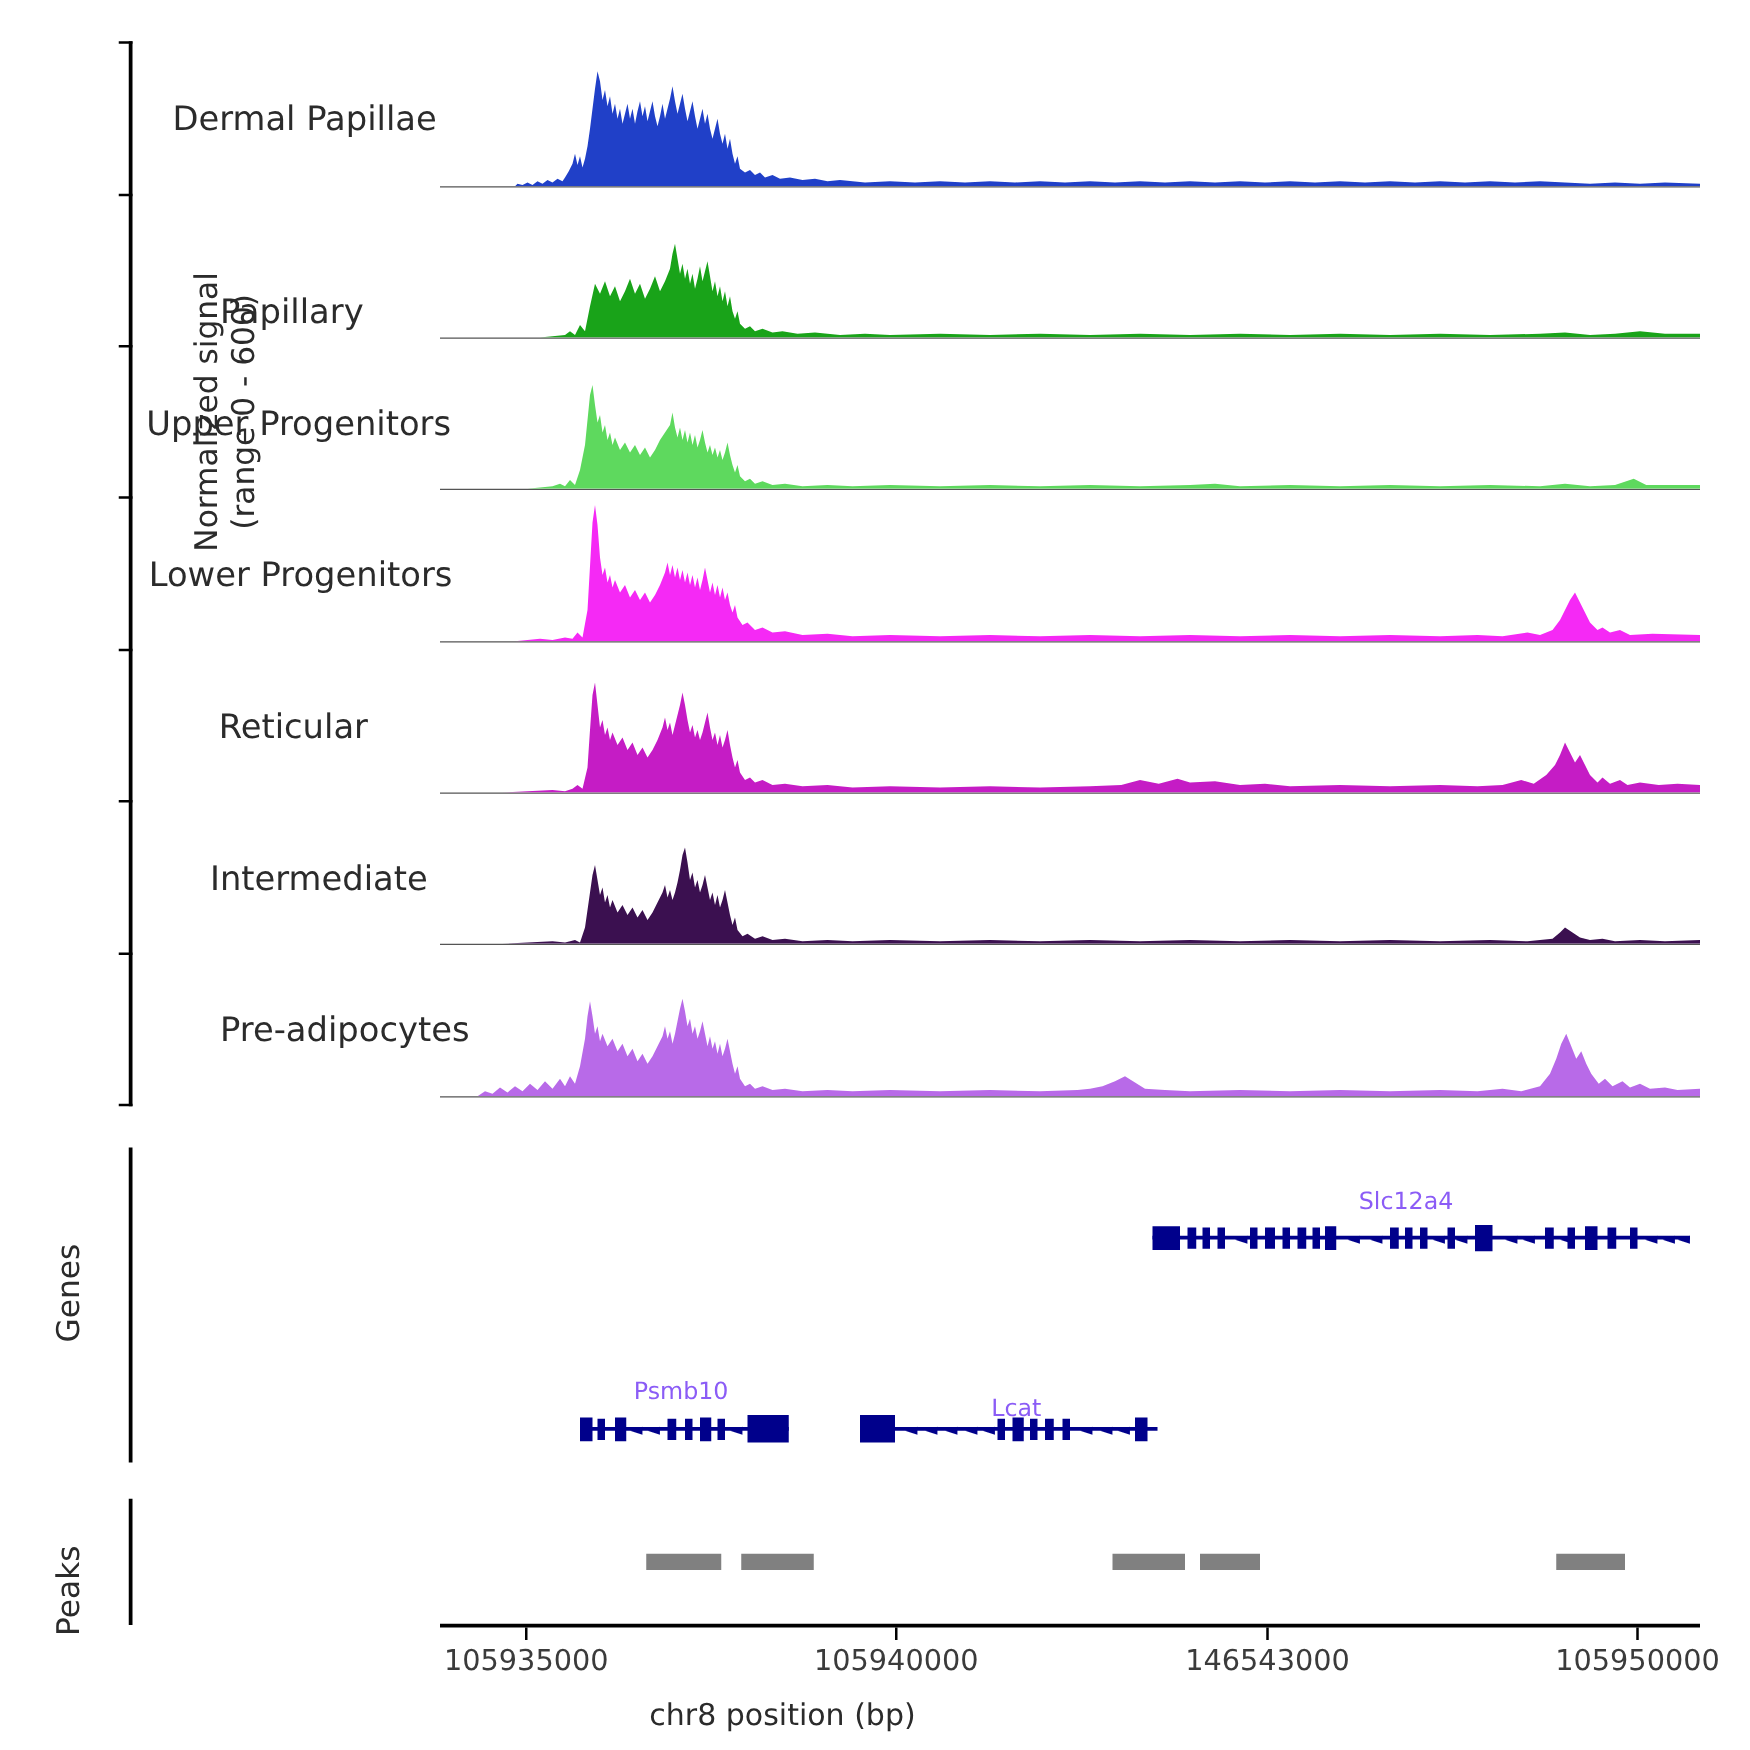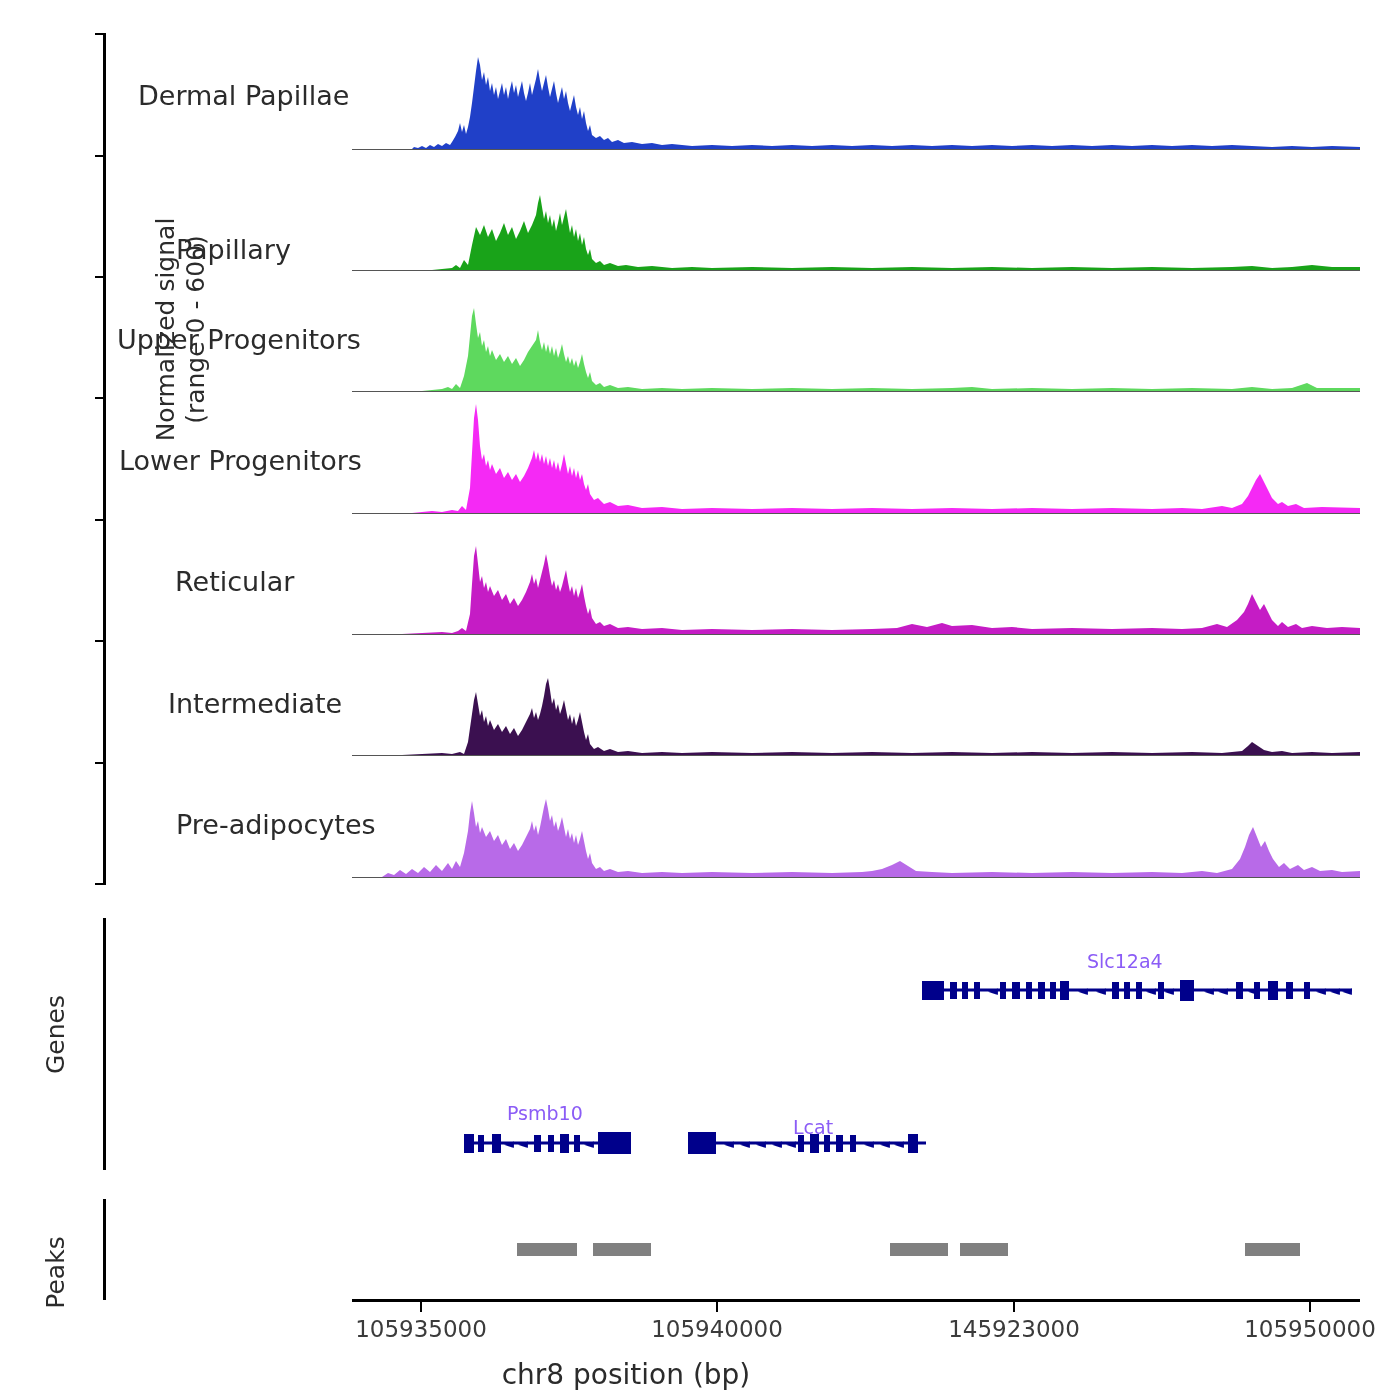--- a/index.html
+++ b/index.html
@@ -130,21 +130,21 @@
     color: #3b3b3b;
     transform: translateX(-50%);
     white-space: nowrap;
   }
   .xaxis-title {
     position: absolute;
     top: 1358px;
     left: 0;
     width: 1252px;
     text-align: center;
-    font-size: 28px;
+    font-size: 24px;
     color: #2b2b2b;
   }
 </style>
 </head>
 <body>
 
 <div id="root">
 
   <div class="ylabel">Normalized signal
 (range 0 - 600)</div>
@@ -307,17 +307,17 @@
     <rect x="893" y="8" width="55" height="13" fill="#808080"></rect>
   </svg>
 
   <div class="xaxis-line"></div>
   <div class="xtick" style="left:420px;"></div>
   <div class="xtick" style="left:716px;"></div>
   <div class="xtick" style="left:1013px;"></div>
   <div class="xtick" style="left:1309px;"></div>
   <div class="xticklabel" style="left:421px;">105935000</div>
   <div class="xticklabel" style="left:717px;">105940000</div>
-  <div class="xticklabel" style="left:1014px;">145923000</div>
+  <div class="xticklabel" style="left:1014px;">146543000</div>
   <div class="xticklabel" style="left:1310px;">105950000</div>
   <div class="xaxis-title">chr8 position (bp)</div>
 
 </div>
 
 </body></html>

